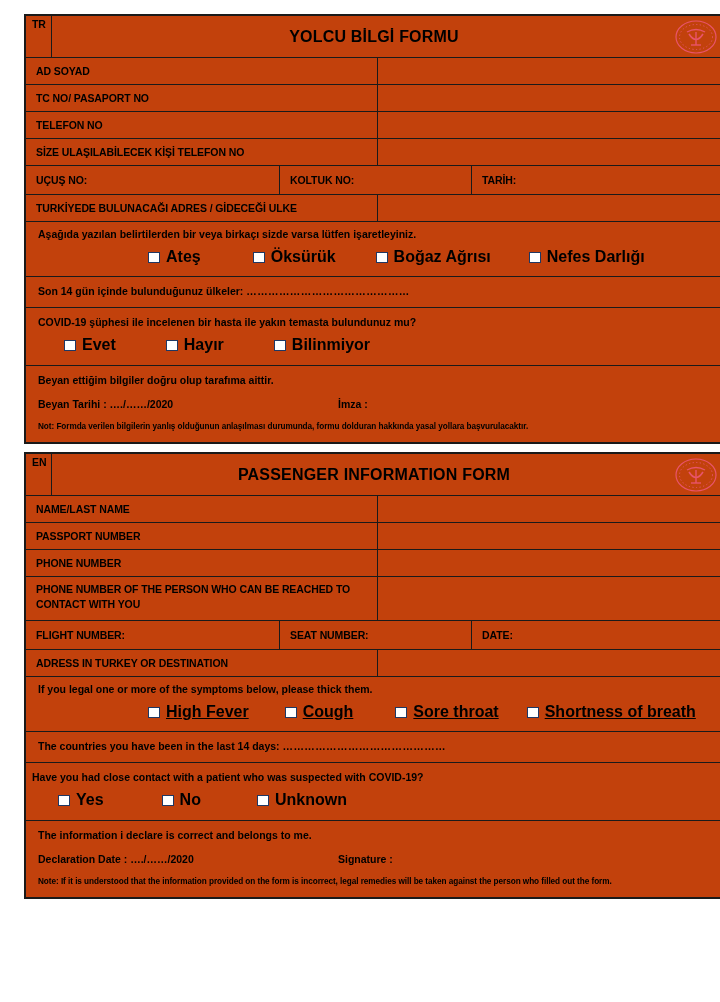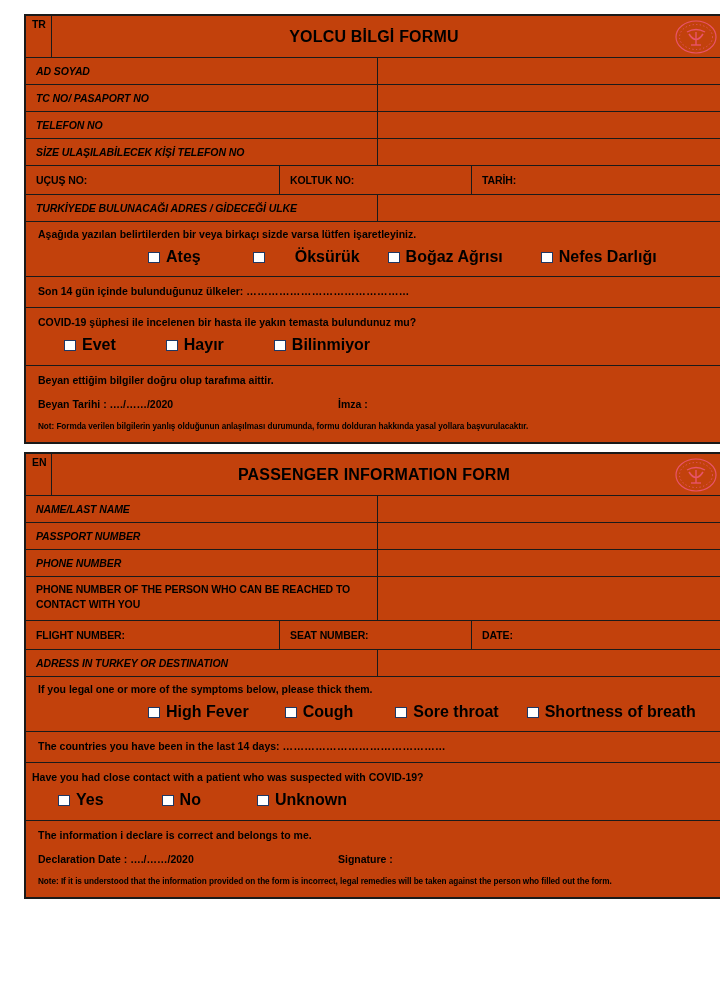--- a/index.html
+++ b/index.html
@@ -80,21 +80,20 @@
     transform: translateY(-50%);
     width: 44px;
     height: 38px;
   }
 
   
   .lbl-row { height: 27px; }
   .lbl-cell {
     width: 352px;
     min-width: 352px;
-    font-style: italic;
   }
   .blank-cell { flex: 1; }
 
   
   .trio-row { height: 29px; }
   .trio-a { width: 254px; min-width: 254px; }
   .trio-b { width: 192px; min-width: 192px; }
   .trio-c { flex: 1; }
 
   
@@ -215,21 +214,21 @@
     </div>
 
     <div class="row full-row">
       <div class="full-cell" style="padding-bottom:10px;">
         <div class="q-text">Aşağıda yazılan belirtilerden bir veya birkaçı sizde varsa lütfen işaretleyiniz.</div>
         <div class="opt-line" style="padding-left:110px;">
           <div class="opt" style="margin-right:52px;">
             <span class="chk"></span>
             <span>Ateş</span>
           </div>
-          <div class="opt" style="margin-right:28px;gap:24px;">
+          <div class="opt" style="margin-right:40px;">
             <span class="chk"></span>
             <span>Öksürük</span>
           </div>
           <div class="opt" style="margin-right:38px;">
             <span class="chk"></span>
             <span>Boğaz Ağrısı</span>
           </div>
           <div class="opt">
             <span class="chk"></span>
             <span>Nefes Darlığı</span>
@@ -322,21 +321,21 @@
     </div>
 
     <div class="row lbl-row">
       <div class="cell lbl-cell vdiv">ADRESS IN TURKEY OR DESTINATION</div>
       <div class="cell blank-cell"></div>
     </div>
 
     <div class="row full-row">
       <div class="full-cell" style="padding-bottom:10px;">
         <div class="q-text">If you legal one or more of the symptoms below, please thick them.</div>
-        <div class="opt-line" style="padding-left:110px;">
+        <div class="opt-line" style="padding-left:110px;text-decoration:underline;">
           <div class="opt" style="margin-right:36px;">
             <span class="chk"></span>
             <span>High Fever</span>
           </div>
           <div class="opt" style="margin-right:42px;">
             <span class="chk"></span>
             <span>Cough</span>
           </div>
           <div class="opt" style="margin-right:28px;">
             <span class="chk"></span>

